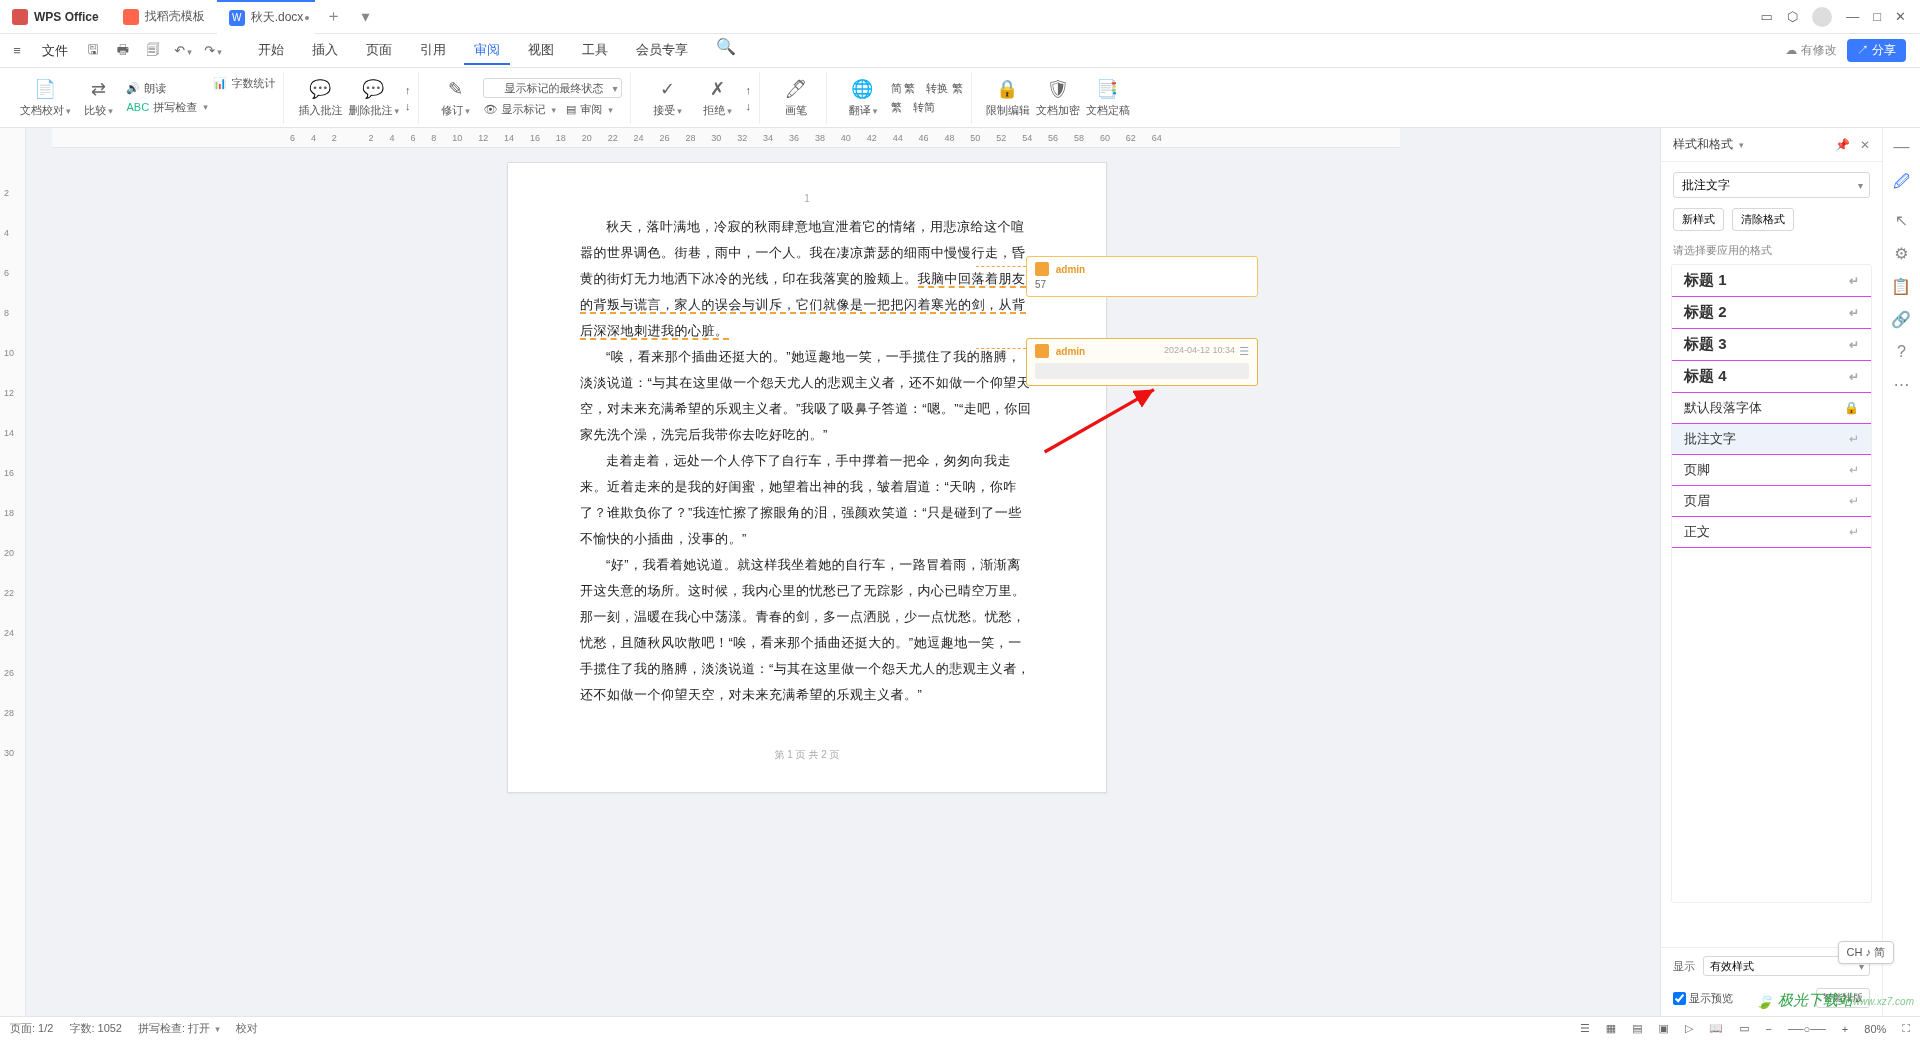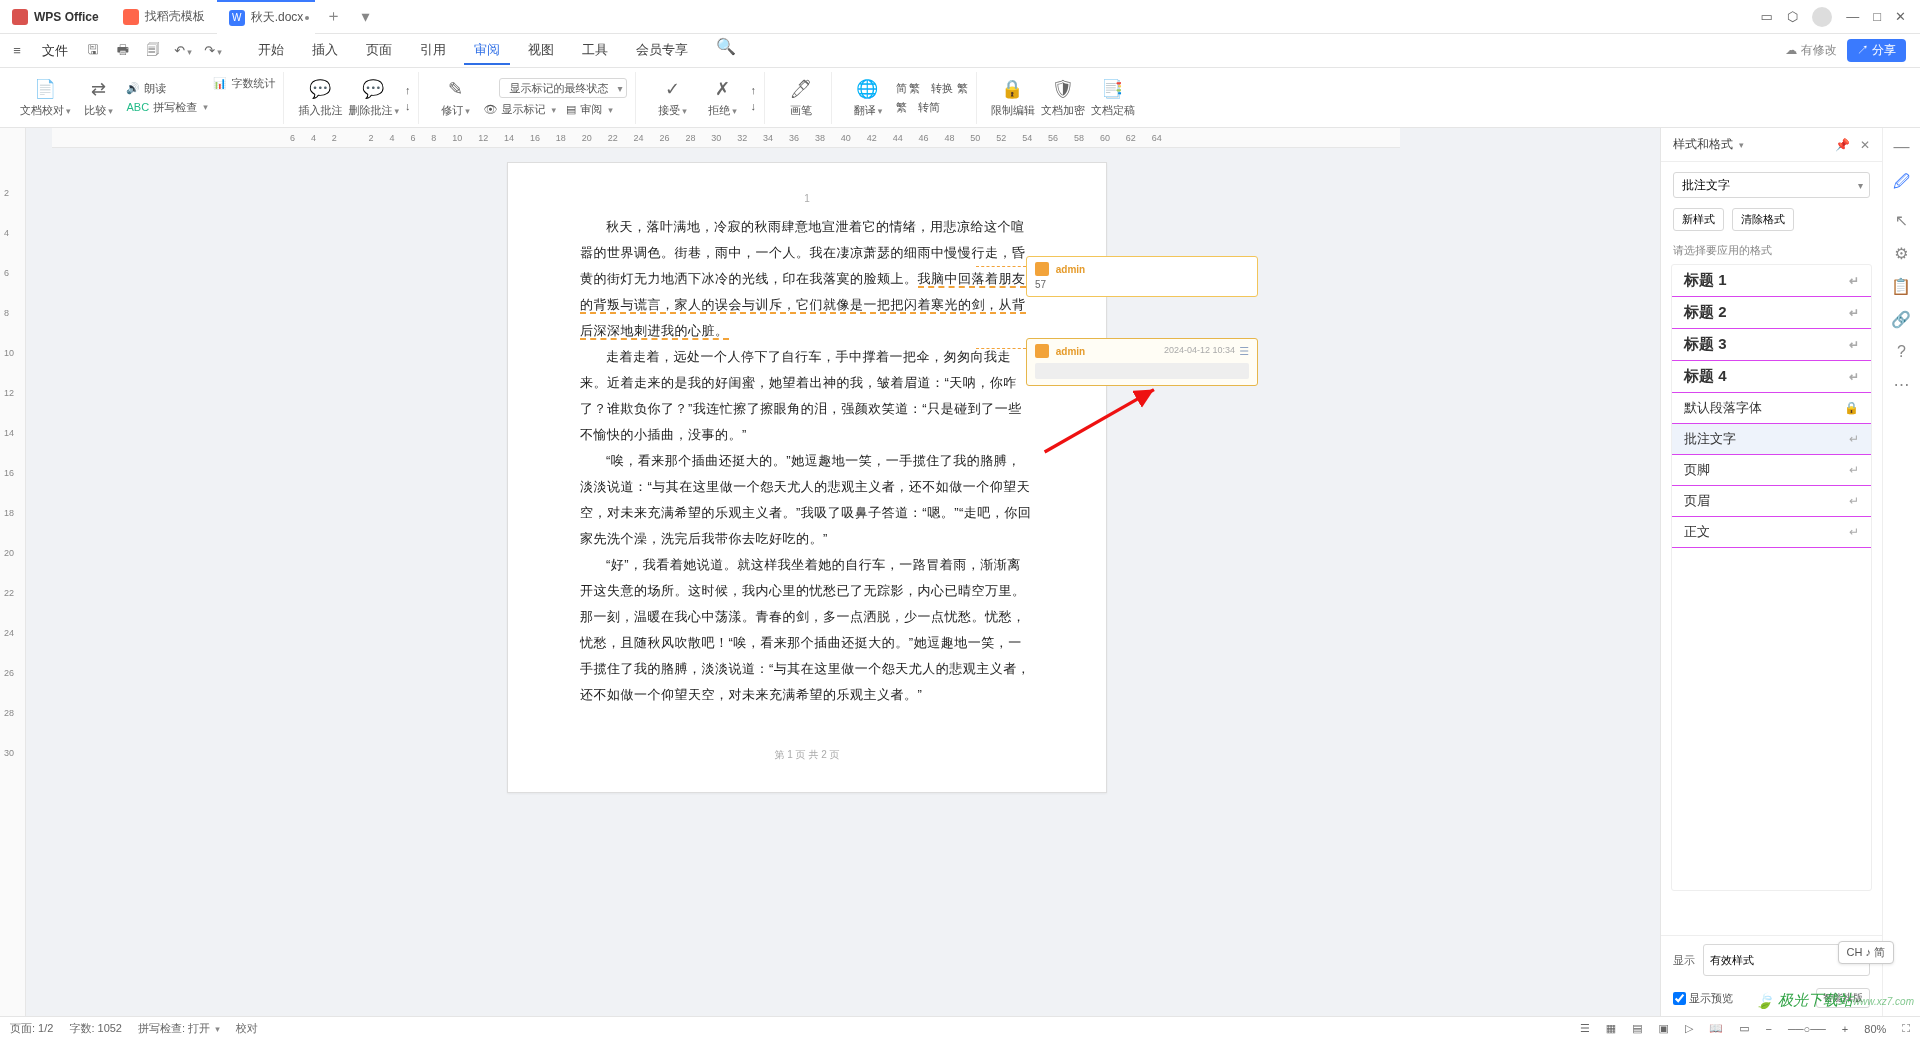--- a/index.html
+++ b/index.html
@@ -35,21 +35,21 @@
 
 
 .ribbon { height: 60px; background: #fff; display: flex; align-items: center; padding: 2px 12px; gap: 6px; border-bottom: 1px solid #e5e5e5; }
 .rgroup { display: flex; align-items: center; gap: 6px; padding: 0 8px; border-right: 1px solid #eee; height: 52px; }
 .rgroup:last-child { border-right: none; }
 .rbtn { display: flex; flex-direction: column; align-items: center; justify-content: center; font-size: 11px; color: #555; min-width: 44px; gap: 3px; cursor:pointer; }
 .rbtn .ic { font-size: 18px; color: #666; }
 .rbtn .lb { white-space: nowrap; }
 .rsmall { display: flex; align-items: center; font-size: 11px; color: #555; gap: 4px; white-space: nowrap; cursor:pointer; }
 .rcol { display: flex; flex-direction: column; gap: 4px; justify-content: center; }
-.combo { border: 1px solid #d8d8d8; border-radius: 3px; font-size: 11px; height: 20px; padding: 0 18px 0 9px; display: flex; align-items: center; color: #555; position: relative; min-width: 120px; cursor:pointer;margin-left:16px;}
+.combo { border: 1px solid #d8d8d8; border-radius: 3px; font-size: 11px; height: 20px; padding: 0 18px 0 20px; display: flex; align-items: center; color: #555; position: relative; min-width: 120px; cursor:pointer;}
 .combo::after { content: "▾"; position: absolute; right: 4px; font-size: 10px; color: #888; }
 .caret { font-size: 9px; color: #888; margin-left: 2px; }
 
 
 .workspace { position: absolute; top: 128px; bottom: 24px; left: 0; right: 0; display: flex; background: #f0f2f5; }
 .vruler { width: 26px; background: #fafafa; border-right: 1px solid #e6e6e6; position: relative; }
 .hruler { position: absolute; top: 0; left: 26px; right: 260px; height: 20px; background: #fafafa; border-bottom: 1px solid #e6e6e6; }
 .hruler-inner { margin: 0 auto; width: 880px; display: flex; font-size: 9px; color: #888; align-items:center; justify-content: space-between; height:20px; padding: 0 4px;}
 .docwrap { flex: 1; position: relative; overflow: hidden; }
 .page { position: absolute; top: 34px; left: 50%; transform: translateX(-56%); width: 600px; background: #fff; border: 1px solid #ddd; padding: 60px 72px 30px 72px; box-shadow: 0 1px 2px rgba(0,0,0,.05); }
@@ -83,21 +83,21 @@
 .rp-combo::after { content: "▾"; position: absolute; right: 6px; font-size: 10px; color: #888; }
 .rp-btns { display: flex; gap: 8px; padding: 0 12px 10px; }
 .rp-btns .b { border: 1px solid #d8d8d8; border-radius: 3px; font-size: 11px; padding: 3px 8px; cursor:pointer; }
 .rp-label { font-size: 11px; color: #888; padding: 2px 12px 6px; }
 .rp-list { flex: 1; overflow: auto; border:1px solid #eee; margin: 0 10px; border-radius:3px;}
 .rp-item { display: flex; align-items: center; justify-content: space-between; padding: 6px 12px; font-size: 13px; color: #333; border-bottom: 1px solid #d946ef; cursor:pointer; }
 .rp-item .ret { color: #aaa; font-size: 12px; }
 .rp-item.bold { font-weight: 700; font-size: 15px; }
 .rp-item.sel { background: #eef3fb; }
 .rp-foot { padding: 8px 12px; display: flex; align-items: center; gap: 8px; border-top: 1px solid #eee; margin-top: 44px; }
-.rp-foot .combo2 { flex:1; border:1px solid #d8d8d8; border-radius:3px; height:32px; font-size:11px; display:flex; align-items:center; padding:0 20px 0 6px; position:relative; cursor:pointer; }
+.rp-foot .combo2 { flex:1; border:1px solid #d8d8d8; border-radius:3px; height:20px; font-size:11px; display:flex; align-items:center; padding:0 20px 0 6px; position:relative; cursor:pointer; }
 .rp-foot .combo2::after { content:"▾"; position:absolute; right:5px; font-size:10px; color:#888; }
 .rp-foot2 { padding: 4px 12px 8px; font-size: 11px; color: #555; display: flex; align-items: center; justify-content: space-between; }
 .rp-foot2 input { vertical-align: middle; }
 .smart-btn { font-size: 10px; border:1px solid #d8d8d8; border-radius:3px; padding:2px 6px; cursor:pointer; }
 
 .sidebar-icons { width: 38px; background: #fff; border-left: 1px solid #eee; display: flex; flex-direction: column; align-items: center; gap: 14px; padding-top: 10px; }
 .sidebar-icons span { color: #888; font-size: 16px; cursor:pointer; }
 
 
 .statusbar { position: absolute; bottom: 0; left: 0; right: 0; height: 24px; background: #fff; border-top: 1px solid #e5e5e5; display: flex; align-items: center; font-size: 11px; color: #666; padding: 0 10px; gap: 16px; }
@@ -344,22 +344,22 @@
           <span>56</span>
           <span>58</span>
           <span>60</span>
           <span>62</span>
           <span>64</span>
         </div>
     </div>
     <div class="page">
       <div class="pgnum">1</div>
       <p><span>秋天，落叶满地，冷寂的秋雨肆意地宣泄着它的情绪，用悲凉给这个喧嚣的世界调色。街巷，雨中，一个人。我在凄凉萧瑟的细雨中慢慢行走，昏黄的街灯无力地洒下冰冷的光线，印在我落寞的脸颊上。</span><span class="hl1">我脑中回落着朋友的背叛与谎言，家人的误会与训斥，它们就像是一把把闪着寒光的剑，从背后深深地刺进我的心脏。</span></p>
+      <p>“唉，看来那个插曲还挺大的。”她逗趣地一笑，一手揽住了我的胳膊，淡淡说道：“与其在这里做一个怨天尤人的悲观主义者，还不如做一个仰望天空，对未来充满希望的乐观主义者。”我吸了吸鼻子答道：“嗯。”“走吧，你回家先洗个澡，洗完后我带你去吃好吃的。”</p>
       <p>走着走着，远处一个人停下了自行车，手中撑着一把伞，匆匆向我走来。近着走来的是我的好闺蜜，她望着出神的我，皱着眉道：“天呐，你咋了？谁欺负你了？”我连忙擦了擦眼角的泪，强颜欢笑道：“只是碰到了一些不愉快的小插曲，没事的。”</p>
-      <p>“唉，看来那个插曲还挺大的。”她逗趣地一笑，一手揽住了我的胳膊，淡淡说道：“与其在这里做一个怨天尤人的悲观主义者，还不如做一个仰望天空，对未来充满希望的乐观主义者。”我吸了吸鼻子答道：“嗯。”“走吧，你回家先洗个澡，洗完后我带你去吃好吃的。”</p>
       <p>“好”，我看着她说道。就这样我坐着她的自行车，一路冒着雨，渐渐离开这失意的场所。这时候，我内心里的忧愁已了无踪影，内心已晴空万里。那一刻，温暖在我心中荡漾。青春的剑，多一点洒脱，少一点忧愁。忧愁，忧愁，且随秋风吹散吧！“唉，看来那个插曲还挺大的。”她逗趣地一笑，一手揽住了我的胳膊，淡淡说道：“与其在这里做一个怨天尤人的悲观主义者，还不如做一个仰望天空，对未来充满希望的乐观主义者。”</p>
       <div class="footer">第 1 页 共 2 页</div>
     </div>
 
     <div class="connector" style="top:138px; left:950px; width:50px;"></div>
     <div class="comment" style="top:128px; left:1000px;">
       <span class="avatar-s"></span>
       <span class="author">admin</span>
       <div class="body">57</div>
     </div>

